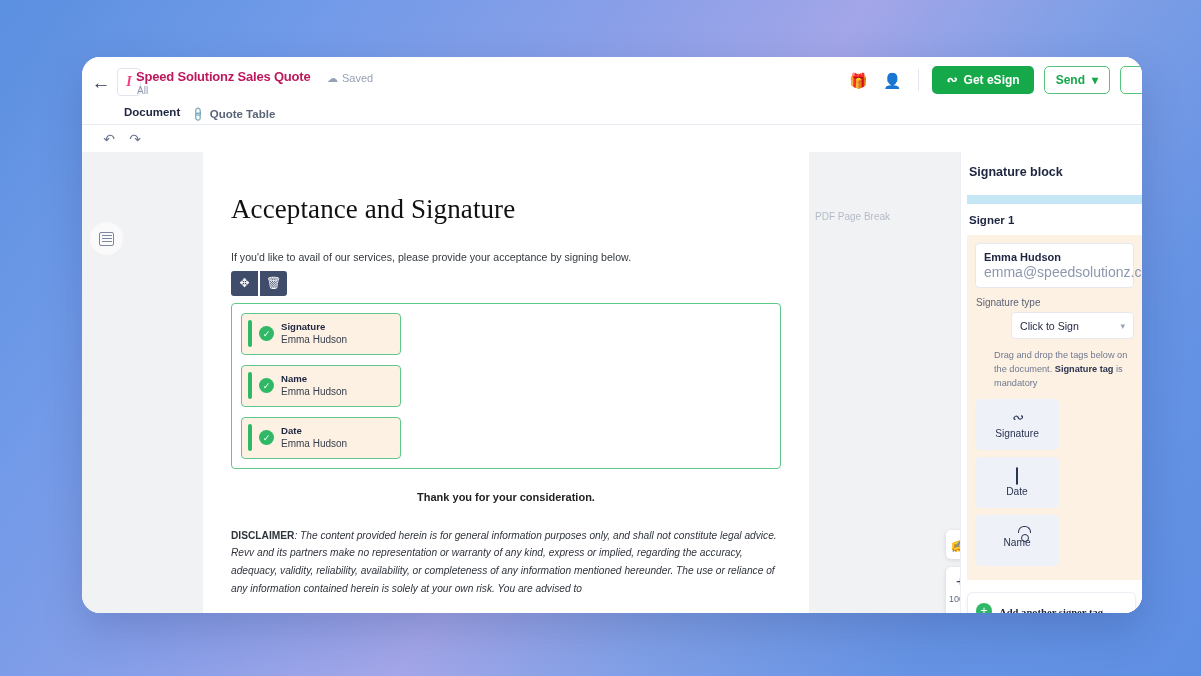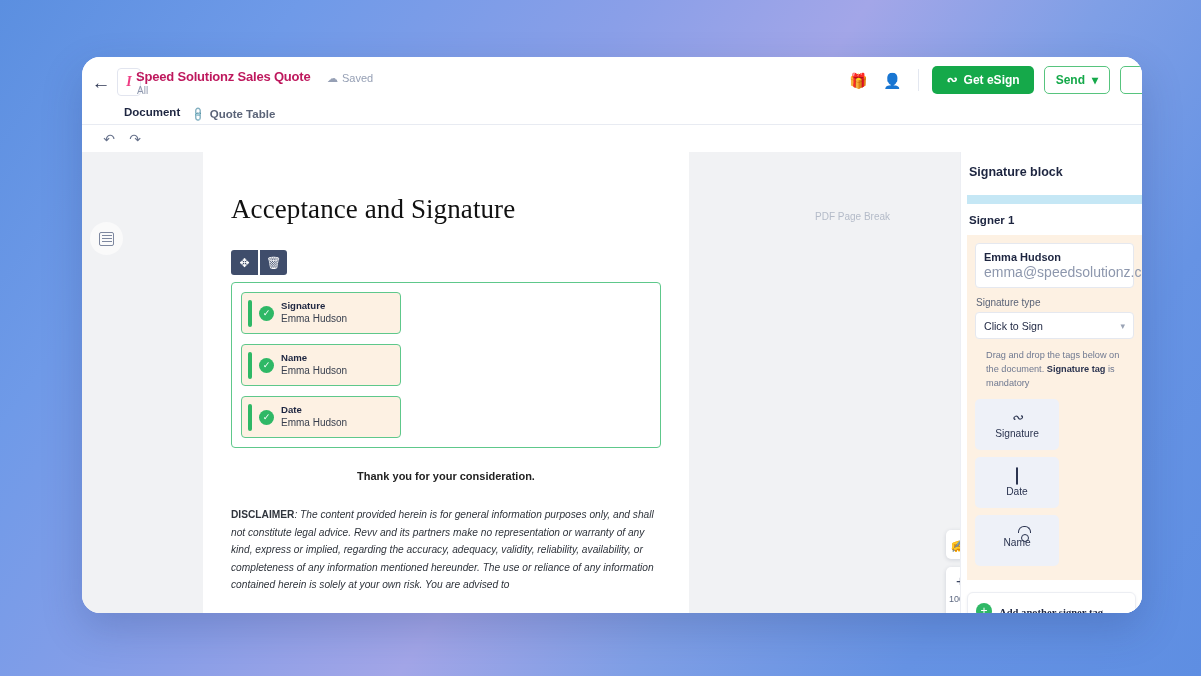--- a/index.html
+++ b/index.html
@@ -154,21 +154,21 @@
     width: 15px; height: 14px;
     border: 1.6px solid #7d879f; border-radius: 2px;
     display: flex; flex-direction: column; justify-content: center; gap: 1.6px;
     padding: 1.5px;
   }
   .rail-glyph i { display: block; height: 1.6px; background: #7d879f; }
 
   
   .page-sheet {
     position: absolute; left: 121px; top: 0;
-    width: 486px; min-height: 462px;
+    width: 606px; min-height: 462px;
     background: #fff;
     padding: 42px 28px 0 28px;
   }
   .pg-h1 {
     font-family: "Liberation Serif", serif;
     font-size: 27px; color: #111; font-weight: normal;
     letter-spacing: .1px;
     margin-bottom: 25px;
   }
   .pg-intro {
@@ -284,27 +284,27 @@
   }
   .rcp-name { font-size: 11px; font-weight: bold; color: #1d2540; }
   .rcp-mail { font-size: 14px; color: #8d97ad; margin-top: 1px; text-align: right; }
   .field-label {
     font-size: 10px; color: #5b6478; margin: 9px 0 4px 1px;
   }
   .select-box {
     background: #fff; border: 1px solid #e5e8ef;
     border-radius: 4px; height: 27px;
     display: flex; align-items: center; justify-content: space-between;
-    padding: 0 8px; cursor: pointer;
+    padding: 0 8px; cursor: pointer; margin-left: 36px;
   }
   .sel-val { font-size: 10.6px; color: #1d2540; }
   .sel-caret { font-size: 9px; color: #9aa3b5; }
   .hint-text {
     font-size: 9.2px; color: #6e7890; line-height: 1.5;
-    margin: 10px 0 9px 11px;
+    margin: 10px 0 9px 19px;
   }
   .hint-text b { color: #2b3450; }
   .tag-grid { display: flex; flex-wrap: wrap; gap: 7px; }
   .tag-tile {
     width: 84px; height: 51px;
     background: #eef1f8; border-radius: 5px;
     display: flex; flex-direction: column;
     align-items: center; justify-content: center; gap: 3px;
     cursor: pointer;
   }
@@ -414,20 +414,21 @@
             <i></i>
             <i></i>
         </div>
       </div>
     </div>
 
     <div class="pagebreak-label">PDF Page Break</div>
 
     <div class="page-sheet">
       <div class="pg-h1">Acceptance and Signature</div>
+      <div class="pg-intro">If you'd like to avail of our services, please provide your acceptance by signing below.</div>
 
       <div class="blk-toolbar">
         <div class="blk-btn">✥</div>
         <div class="blk-btn">🗑</div>
       </div>
 
       <div class="sig-region">
         <div class="sig-tag">
           <div class="tag-bar"></div>
           <div class="tag-check">✓</div>

